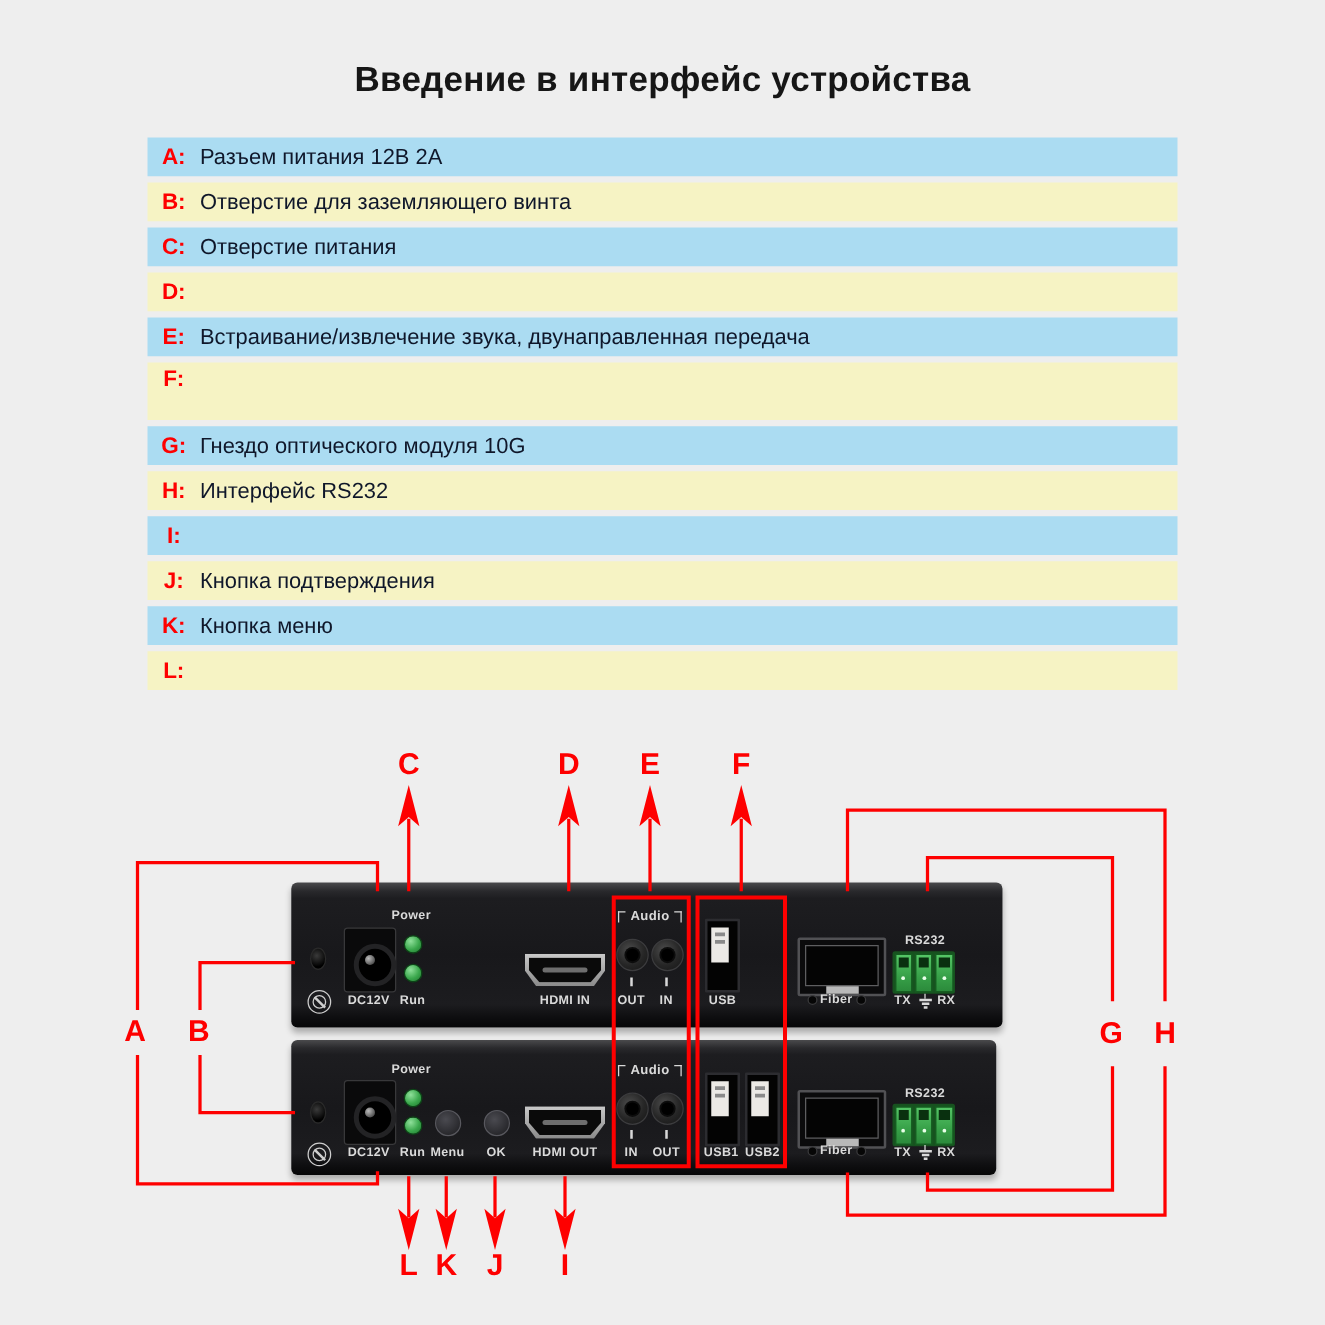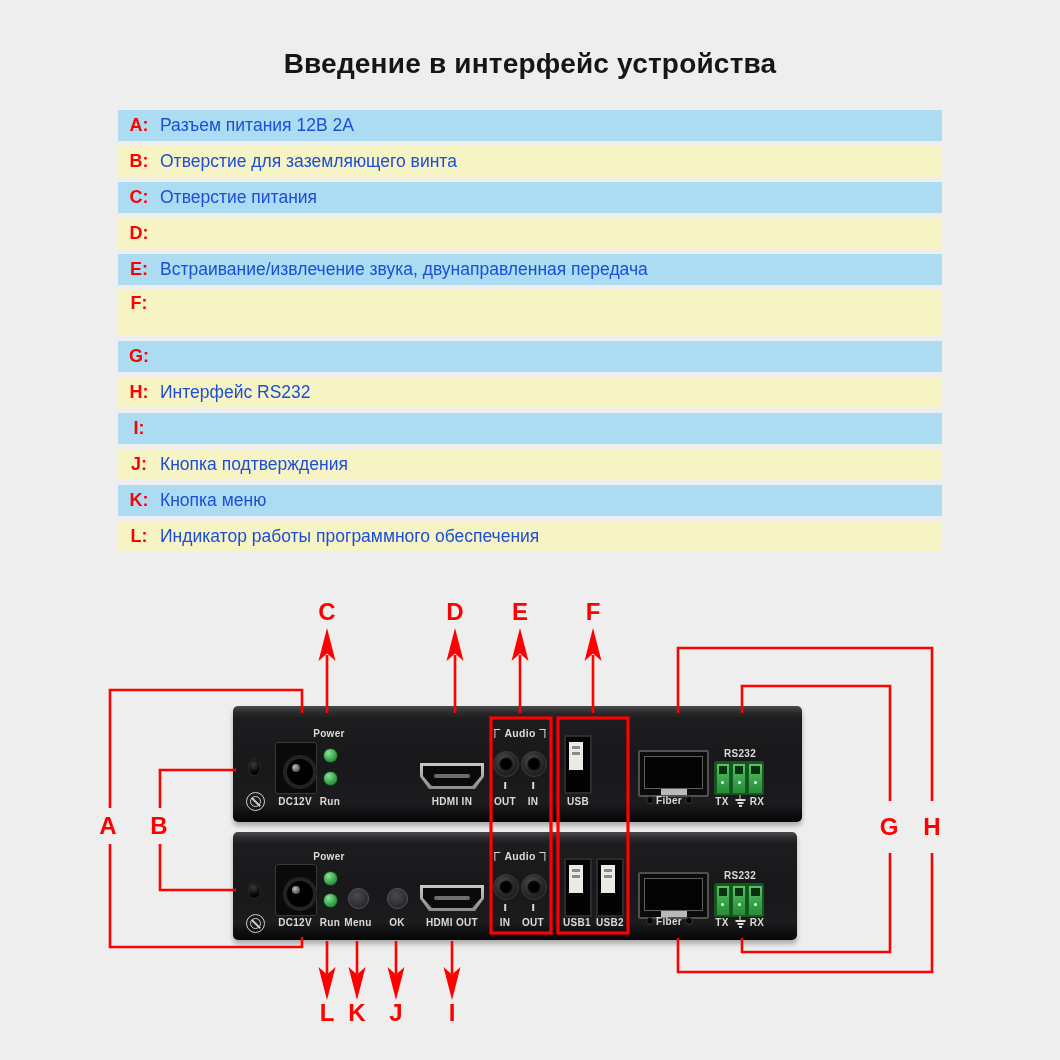--- a/index.html
+++ b/index.html
@@ -8,21 +8,21 @@
   
   .title{position:absolute;left:0;top:48px;width:100%;text-align:center;
          font-size:28px;font-weight:bold;color:#161616;letter-spacing:.2px;}
   
   .legend{position:absolute;left:118px;top:110px;width:824px;}
   .lrow{display:flex;align-items:center;height:31px;margin-bottom:5px;padding-left:6px;box-sizing:border-box;}
   .lrow.tall{height:46px;align-items:flex-start;padding-top:4px;}
   .lrow.blue{background:#abdcf2;}
   .lrow.yellow{background:#f6f3c4;}
   .lkey{flex:0 0 30px;text-align:center;font-size:18px;font-weight:bold;color:#fe0000;line-height:19px;}
-  .ltext{font-size:17.5px;color:#1d4ed8;line-height:19px;margin-left:6px;}
+  .ltext{font-size:17.5px;color:#0f172a;line-height:19px;margin-left:6px;}
   .ltext .l2{display:block;}
   
   .ann{position:absolute;left:0;top:0;width:1060px;height:1060px;pointer-events:none;z-index:5;}
   .callout{position:absolute;transform:translate(-50%,-50%);color:#fe0000;font-size:24px;
            font-weight:bold;z-index:6;line-height:1;}
   
   .device{position:absolute;left:233px;border-radius:5px;z-index:2;
       background:linear-gradient(180deg,#4a4a4c 0%,#29292c 6%,#1d1d20 11%,#18181b 50%,#1c1c1f 84%,#0e0e10 93%,#060607 100%);
       box-shadow:0 4px 5px rgba(0,0,0,.28);}
   .device-top{top:706px;width:569px;height:116px;}
@@ -107,39 +107,39 @@
       </div>
     <div class="lrow blue">
         <span class="lkey">E:</span>
         <span class="ltext">Встраивание/извлечение звука, двунаправленная передача</span>
       </div>
     <div class="lrow yellow tall">
         <span class="lkey">F:</span>
       </div>
     <div class="lrow blue">
         <span class="lkey">G:</span>
+        <span class="ltext">Гнездо оптического модуля 10G</span>
       </div>
     <div class="lrow yellow">
         <span class="lkey">H:</span>
         <span class="ltext">Интерфейс RS232</span>
       </div>
     <div class="lrow blue">
         <span class="lkey">I:</span>
       </div>
     <div class="lrow yellow">
         <span class="lkey">J:</span>
         <span class="ltext">Кнопка подтверждения</span>
       </div>
     <div class="lrow blue">
         <span class="lkey">K:</span>
         <span class="ltext">Кнопка меню</span>
       </div>
     <div class="lrow yellow">
         <span class="lkey">L:</span>
-        <span class="ltext">Индикатор работы программного обеспечения</span>
       </div>
   </div>
 
   <div class="device device-top">
     <div class="ghole" style="left:15px;top:52px;"></div>
     <div class="gsym" style="left:13px;top:86px;">
         <i></i>
         <u></u>
       </div>
     <div class="dcblock" style="left:42px;top:36px;">

